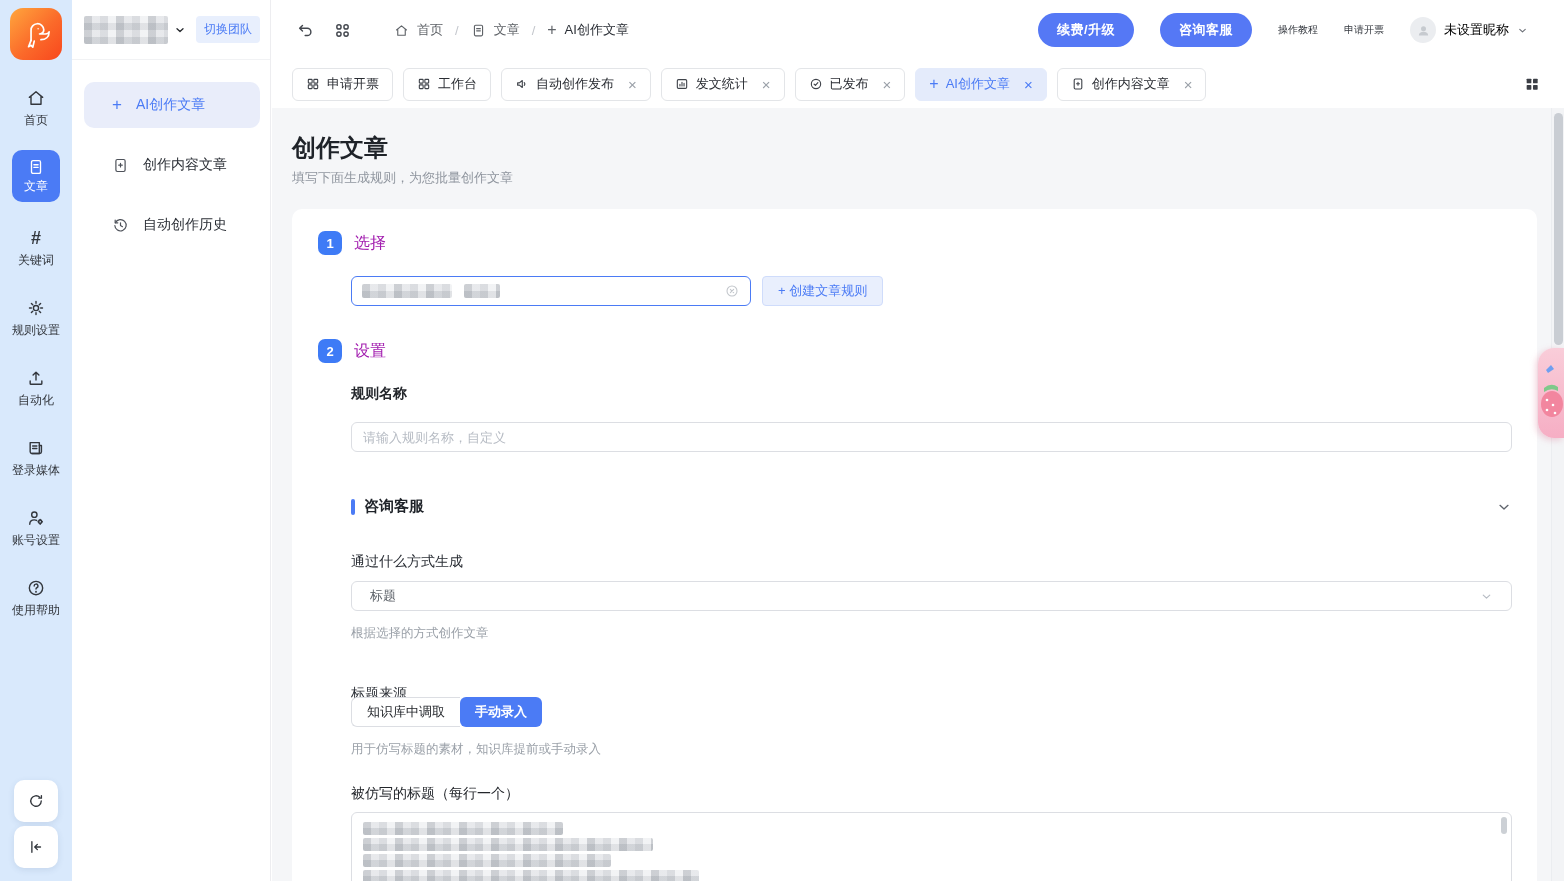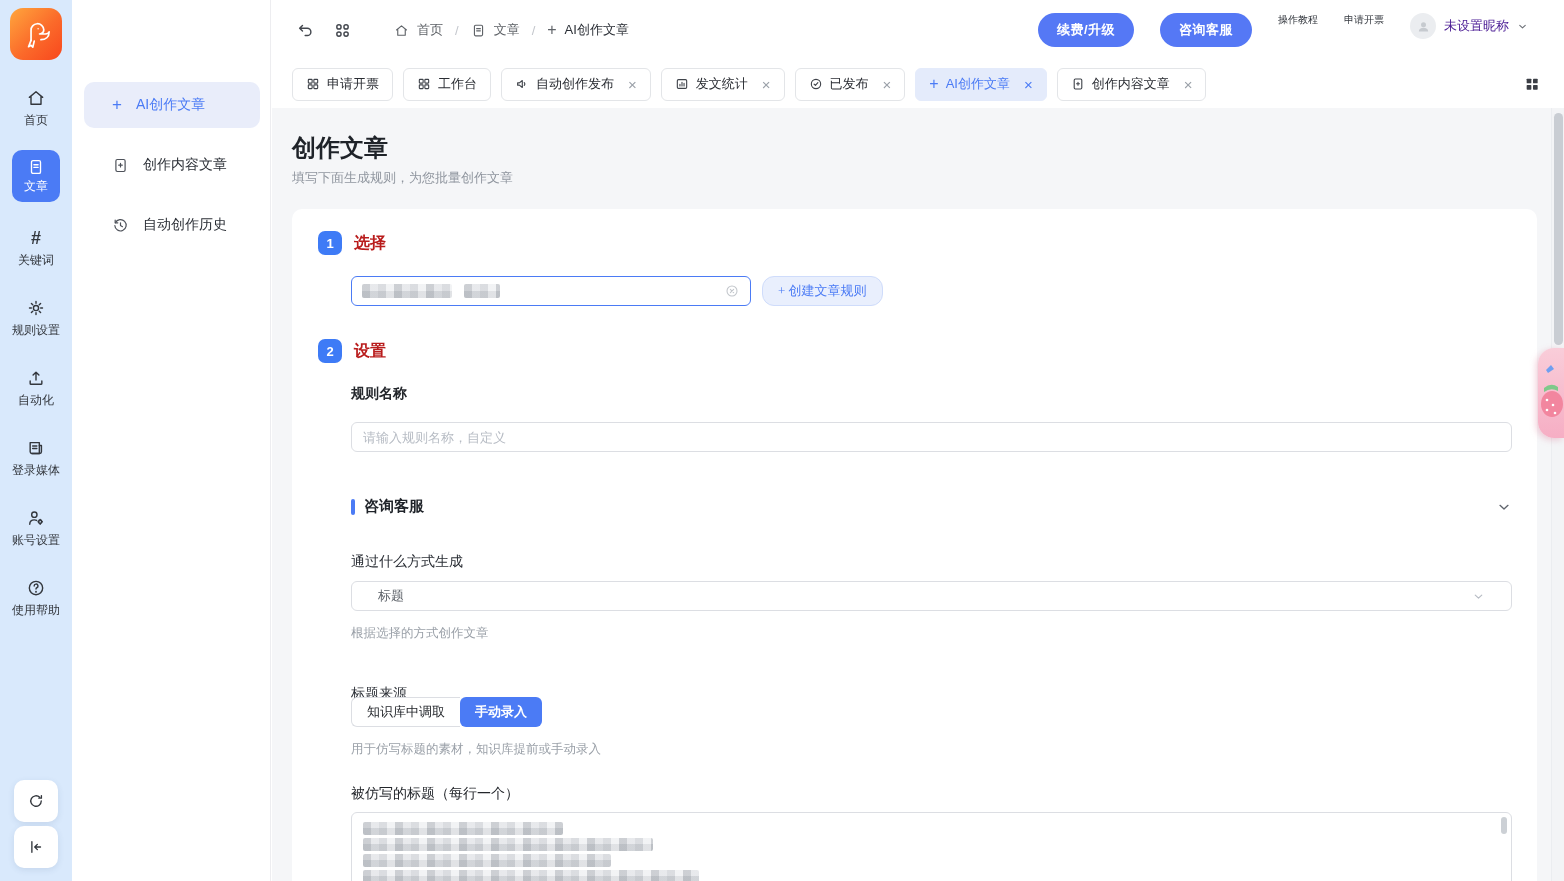--- a/index.html
+++ b/index.html
@@ -32,60 +32,60 @@
   .pitem.active .plus { color:#4b7bf5; font-size:17px; font-weight:400; }
 
   
   #main { position:absolute; left:272px; top:0; right:0; height:881px; }
   #topbar { height:60px; background:#fff; display:flex; align-items:center; padding:0 36px 0 24px; gap:0; }
   .tb-ic { color:#43474e; margin-right:18px; cursor:pointer; }
   .crumbs { display:flex; align-items:center; gap:8px; font-size:13px; color:#5f6368; margin-left:24px; }
   .crumbs .cur { color:#2b2f36; }
   .crumb-sep { color:#c3c6cc; margin:0 4px; }
   .crumb-plus { font-size:16px; color:#5f6368; }
-  .tb-right { margin-left:auto; display:flex; align-items:flex-start; gap:26px; }
+  .tb-right { margin-left:auto; display:flex; align-items:center; gap:26px; }
   .pill { height:34px; padding:0 19px; border:none; border-radius:17px; background:#5578f5; color:#fff; font-size:13px; font-weight:bold; cursor:pointer; letter-spacing:.5px; }
   .tb-link { font-size:10px; color:#34383f; cursor:pointer; }
   .user { display:flex; align-items:center; gap:8px; cursor:pointer; }
   .avatar { width:26px; height:26px; border-radius:50%; background:#ebedf0; display:flex; align-items:center; justify-content:center; color:#c6cacf; }
-  .nick { font-size:13px; color:#4c1d95; }
+  .nick { font-size:13px; color:#000000; }
 
   #tabbar { height:48px; background:#fff; display:flex; align-items:center; padding:0 24px 0 20px; gap:10px; }
   .tab { height:33px; display:flex; align-items:center; gap:7px; padding:0 13px; border:1px solid #e3e5e8; background:#fff; border-radius:6px; font-size:13px; color:#2a2d33; cursor:pointer; white-space:nowrap; }
   .tab .tic { color:#3f434a; }
   .tab .x { font-size:15px; color:#9aa0a8; margin-left:7px; line-height:1; }
   .tab.active { background:#e4ebfb; border-color:#e4ebfb; color:#4b7bf5; }
   .tab.active .tic, .tab.active .x { color:#4b7bf5; }
   .tab .tplus { font-size:16px; line-height:1; }
   .tabbar-grid { margin-left:auto; color:#3b3e45; cursor:pointer; }
 
   #content { position:absolute; left:0; top:108px; right:0; bottom:0; background:#f5f6f8; overflow:hidden; }
   .page-title { position:absolute; left:20px; top:24px; font-size:24px; font-weight:bold; color:#1f2329; }
   .page-sub { position:absolute; left:20px; top:61px; font-size:13px; color:#8f959e; }
 
   #card { position:absolute; left:20px; right:27px; top:101px; height:1000px; background:#fff; border-radius:10px; }
   .step-row { position:absolute; left:26px; display:flex; align-items:center; gap:12px; }
   .step-badge { width:24px; height:24px; border-radius:7px; background:#3e7bf6; color:#fff; font-size:13px; font-weight:bold; display:flex; align-items:center; justify-content:center; }
-  .step-title { font-size:16px; font-weight:bold; color:#b91c1c; }
+  .step-title { font-size:16px; font-weight:normal; color:#a21caf; }
 
   .sel-input { position:absolute; left:59px; top:67px; width:400px; height:30px; border:1px solid #4b7bf5; border-radius:6px; background:#fff; display:flex; align-items:center; padding:0 10px; cursor:pointer; }
   .clear-ic { margin-left:auto; color:#c2c6cb; }
-  .create-rule-btn { position:absolute; left:470px; top:67px; height:30px; padding:0 15px; background:#e9effd; border:1px solid #cfdcfb; border-radius:12px; color:#4b7bf5; font-size:13px; cursor:pointer;font-family:Liberation Serif, serif; }
+  .create-rule-btn { position:absolute; left:470px; top:67px; height:30px; padding:0 15px; background:#e9effd; border:1px solid #cfdcfb; border-radius:4px; color:#4b7bf5; font-size:13px; cursor:pointer; }
 
   .fld-label { position:absolute; left:59px; font-size:14px; font-weight:bold; color:#23262b; }
   .txt-input { position:absolute; left:59px; right:25px; height:30px; border:1px solid #dcdee3; border-radius:6px; font-size:13px; padding:0 11px; color:#23262b; font-family:inherit; outline:none; }
   .txt-input::placeholder { color:#b7bcc4; }
 
   .sec-head { position:absolute; left:59px; right:25px; top:288px; display:flex; align-items:center; cursor:pointer; }
   .sec-bar { width:4px; height:16px; border-radius:2px; background:#4b7bf5; margin-right:9px; }
   .sec-title { font-size:15px; font-weight:bold; color:#1f2329; }
   .sec-chev { margin-left:auto; color:#5f646c; }
 
   .sub-label { position:absolute; left:59px; font-size:14px; color:#2b2f36; }
-  .fake-select { position:absolute; left:59px; right:25px; top:372px; height:30px; border:1px solid #dcdee3; border-radius:6px; display:flex; align-items:center; padding:0 26px; font-size:13px; color:#5a5f66; cursor:pointer; background:#fff; }
+  .fake-select { position:absolute; left:59px; right:25px; top:372px; height:30px; border:1px solid #dcdee3; border-radius:6px; display:flex; align-items:center; padding:0 18px; font-size:13px; color:#5a5f66; cursor:pointer; background:#fff; }
   .fake-select .sel-chev { margin-left:auto; color:#b7bcc4; }
   .hint { position:absolute; left:59px; font-size:12.5px; color:#9aa0a8; }
 
   .toggle-group { position:absolute; left:59px; top:488px; height:30px; display:flex; }
   .tg-btn { height:30px; padding:0 15px; font-size:13px; display:flex; align-items:center; cursor:pointer; }
   .tg-off { background:#fff; border:1px solid #dcdee3; border-radius:6px 0 0 6px; color:#23262b; border-right:none; }
   .tg-on { background:#4b7bf5; color:#fff; border-radius:6px; font-weight:bold; }
 
   .textarea-box { position:absolute; left:59px; right:25px; top:603px; height:300px; border:1px solid #dcdee3; border-radius:6px; background:#fff; padding:9px 11px; }
   .ta-thumb { position:absolute; right:4px; top:4px; width:6px; height:17px; border-radius:3px; background:#ccd0d5; }
@@ -209,20 +209,29 @@
   <button class="rail-btn" style="top:826px">
     <span>
       <svg width="18" height="18" viewBox="0 0 24 24" fill="none" stroke="currentColor" stroke-width="1.8" stroke-linecap="round" stroke-linejoin="round">
           <path d="M6.5 5 v14 M18 12 H10.5 M13.8 8.5 L10.3 12 l3.5 3.5"></path>
         </svg>
     </span>
   </button>
 </aside>
 
 <aside id="panel">
+  <div class="panel-head">
+    <div class="team-name mosaic"></div>
+    <span style="color:#23262b;">
+      <svg width="12" height="12" viewBox="0 0 24 24" fill="none" stroke="currentColor" stroke-width="2.6" stroke-linecap="round" stroke-linejoin="round">
+          <path d="M6 9.5 l6 5.5 6 -5.5"></path>
+        </svg>
+    </span>
+    <button class="switch-team">切换团队</button>
+  </div>
 
   <div class="pitem active" style="top:82px">
     <span class="plus">+</span>
     <span>AI创作文章</span>
   </div>
 
   <div class="pitem" style="top:142px">
     <span class="pic">
       <svg width="17" height="17" viewBox="0 0 24 24" fill="none" stroke="currentColor" stroke-width="1.7" stroke-linecap="round" stroke-linejoin="round">
           <rect x="5.5" y="3.5" width="13" height="17" rx="2"></rect>

